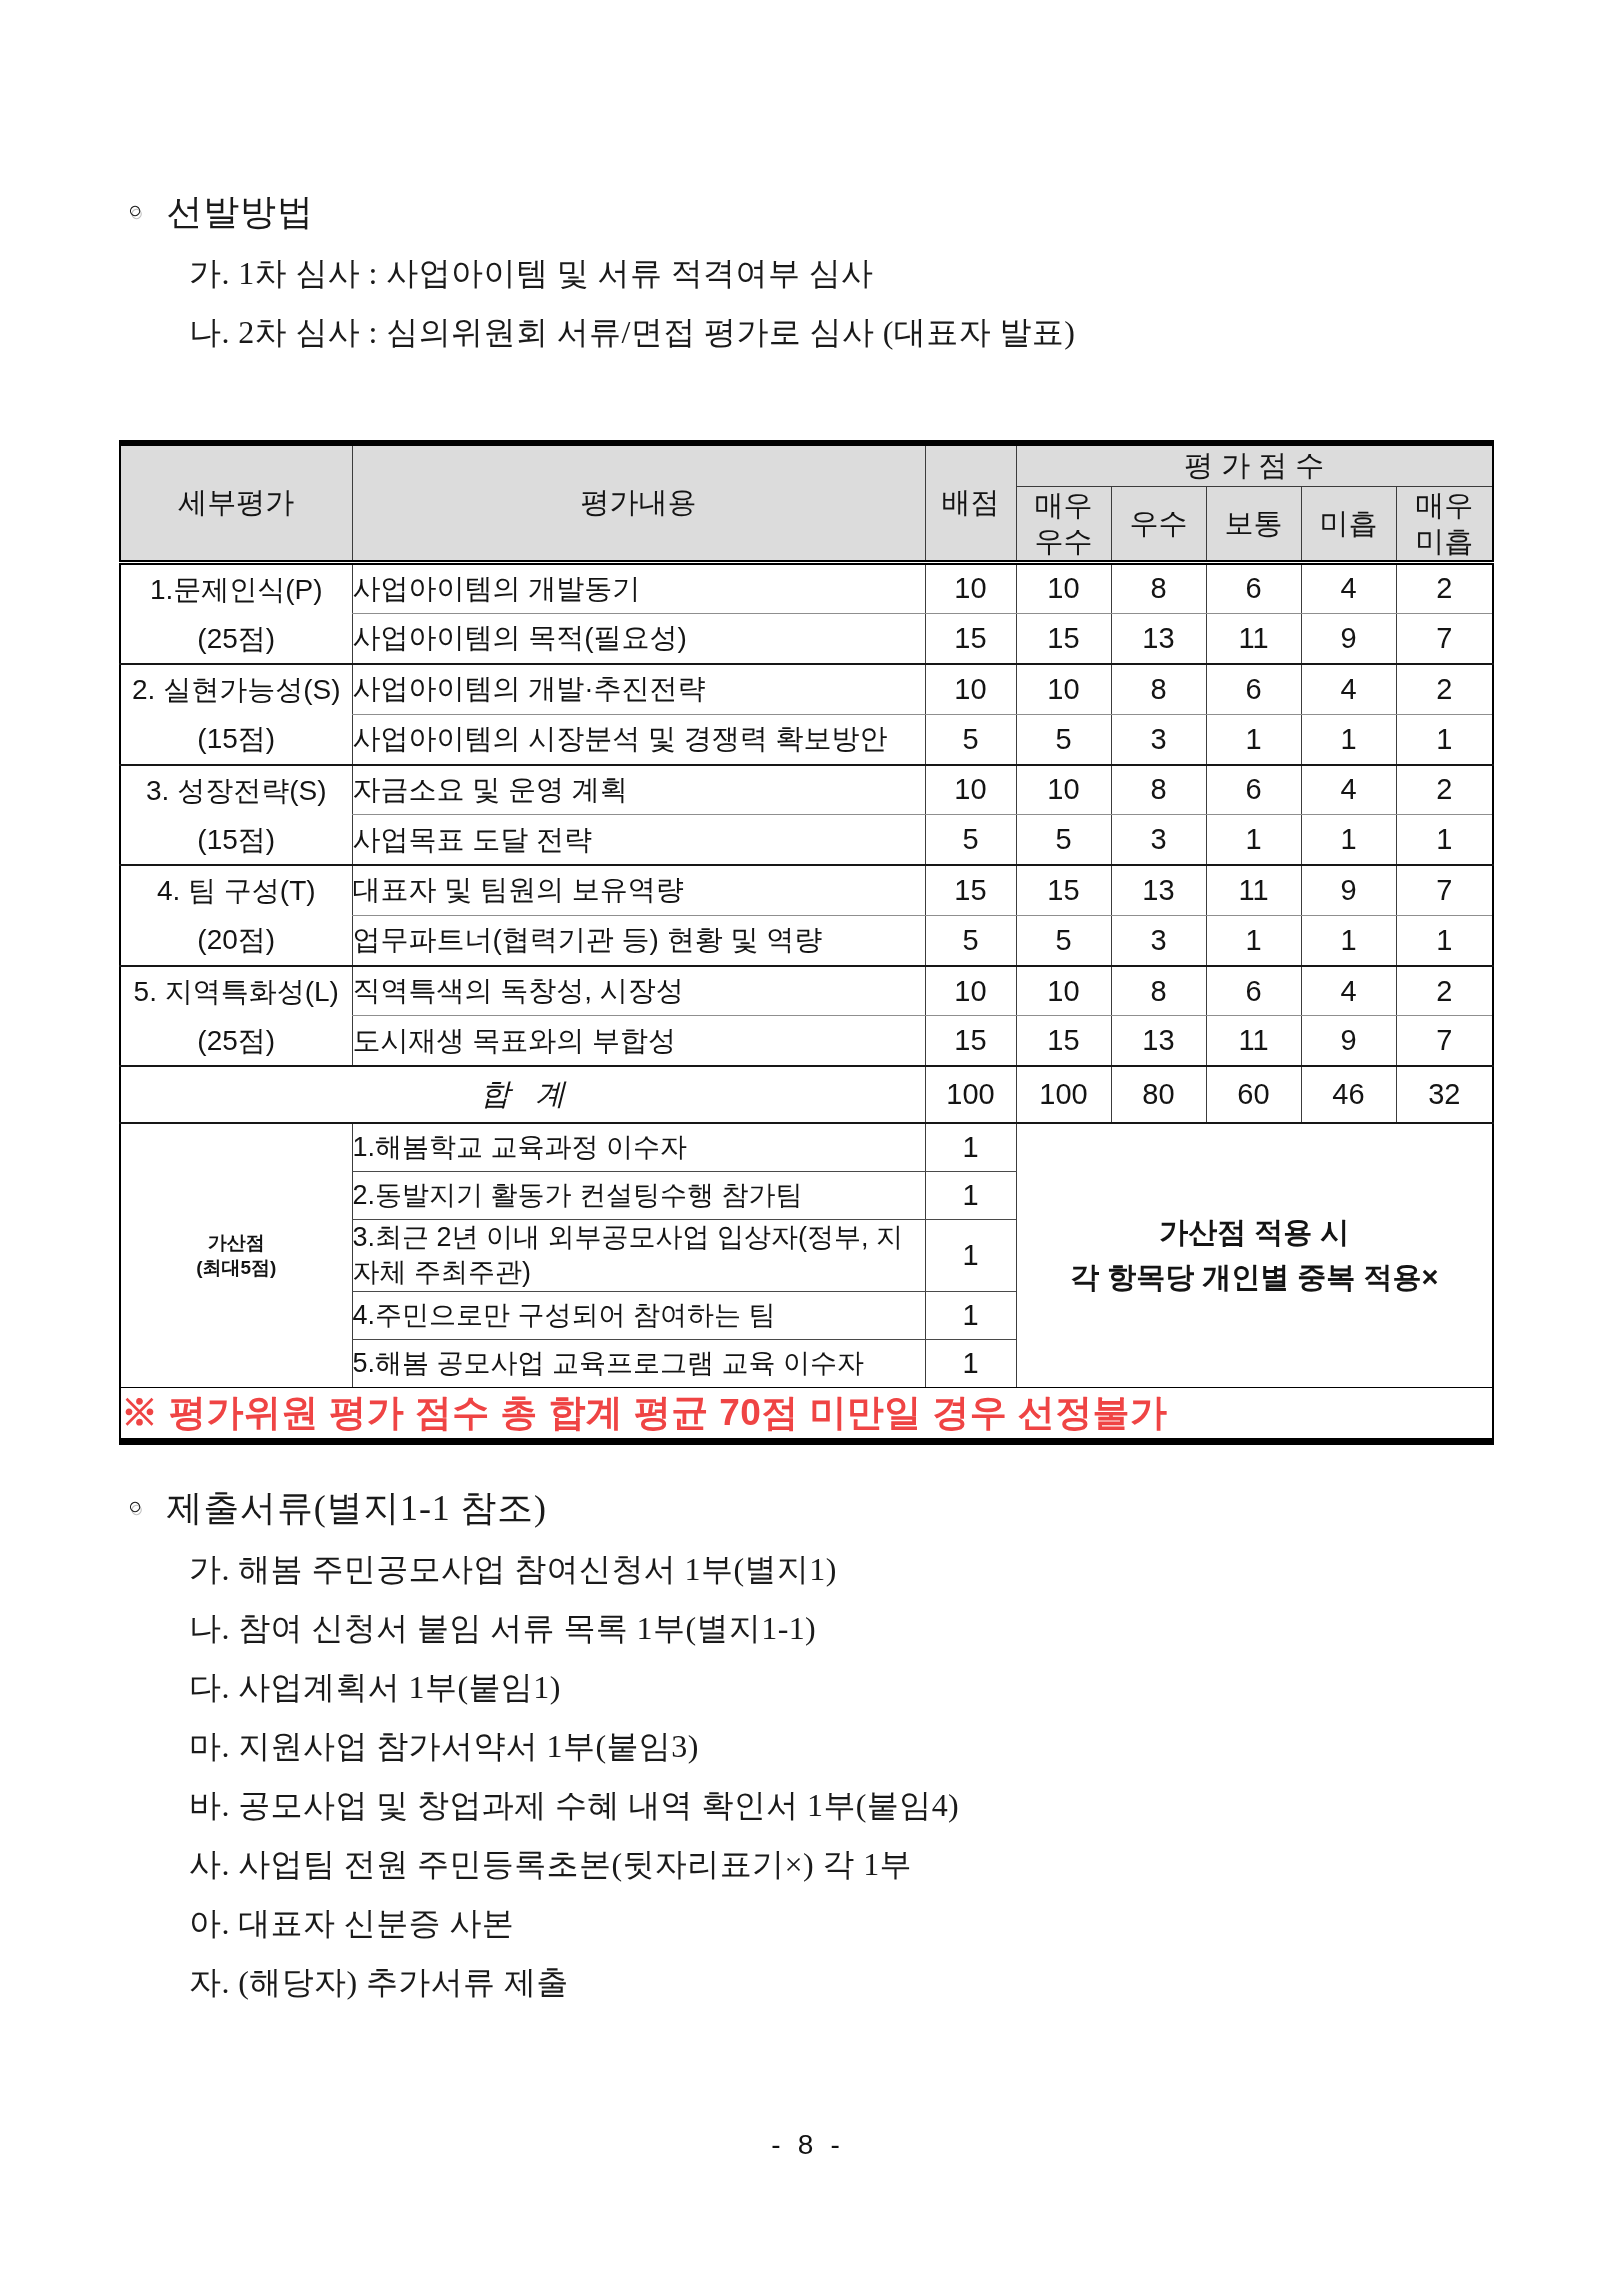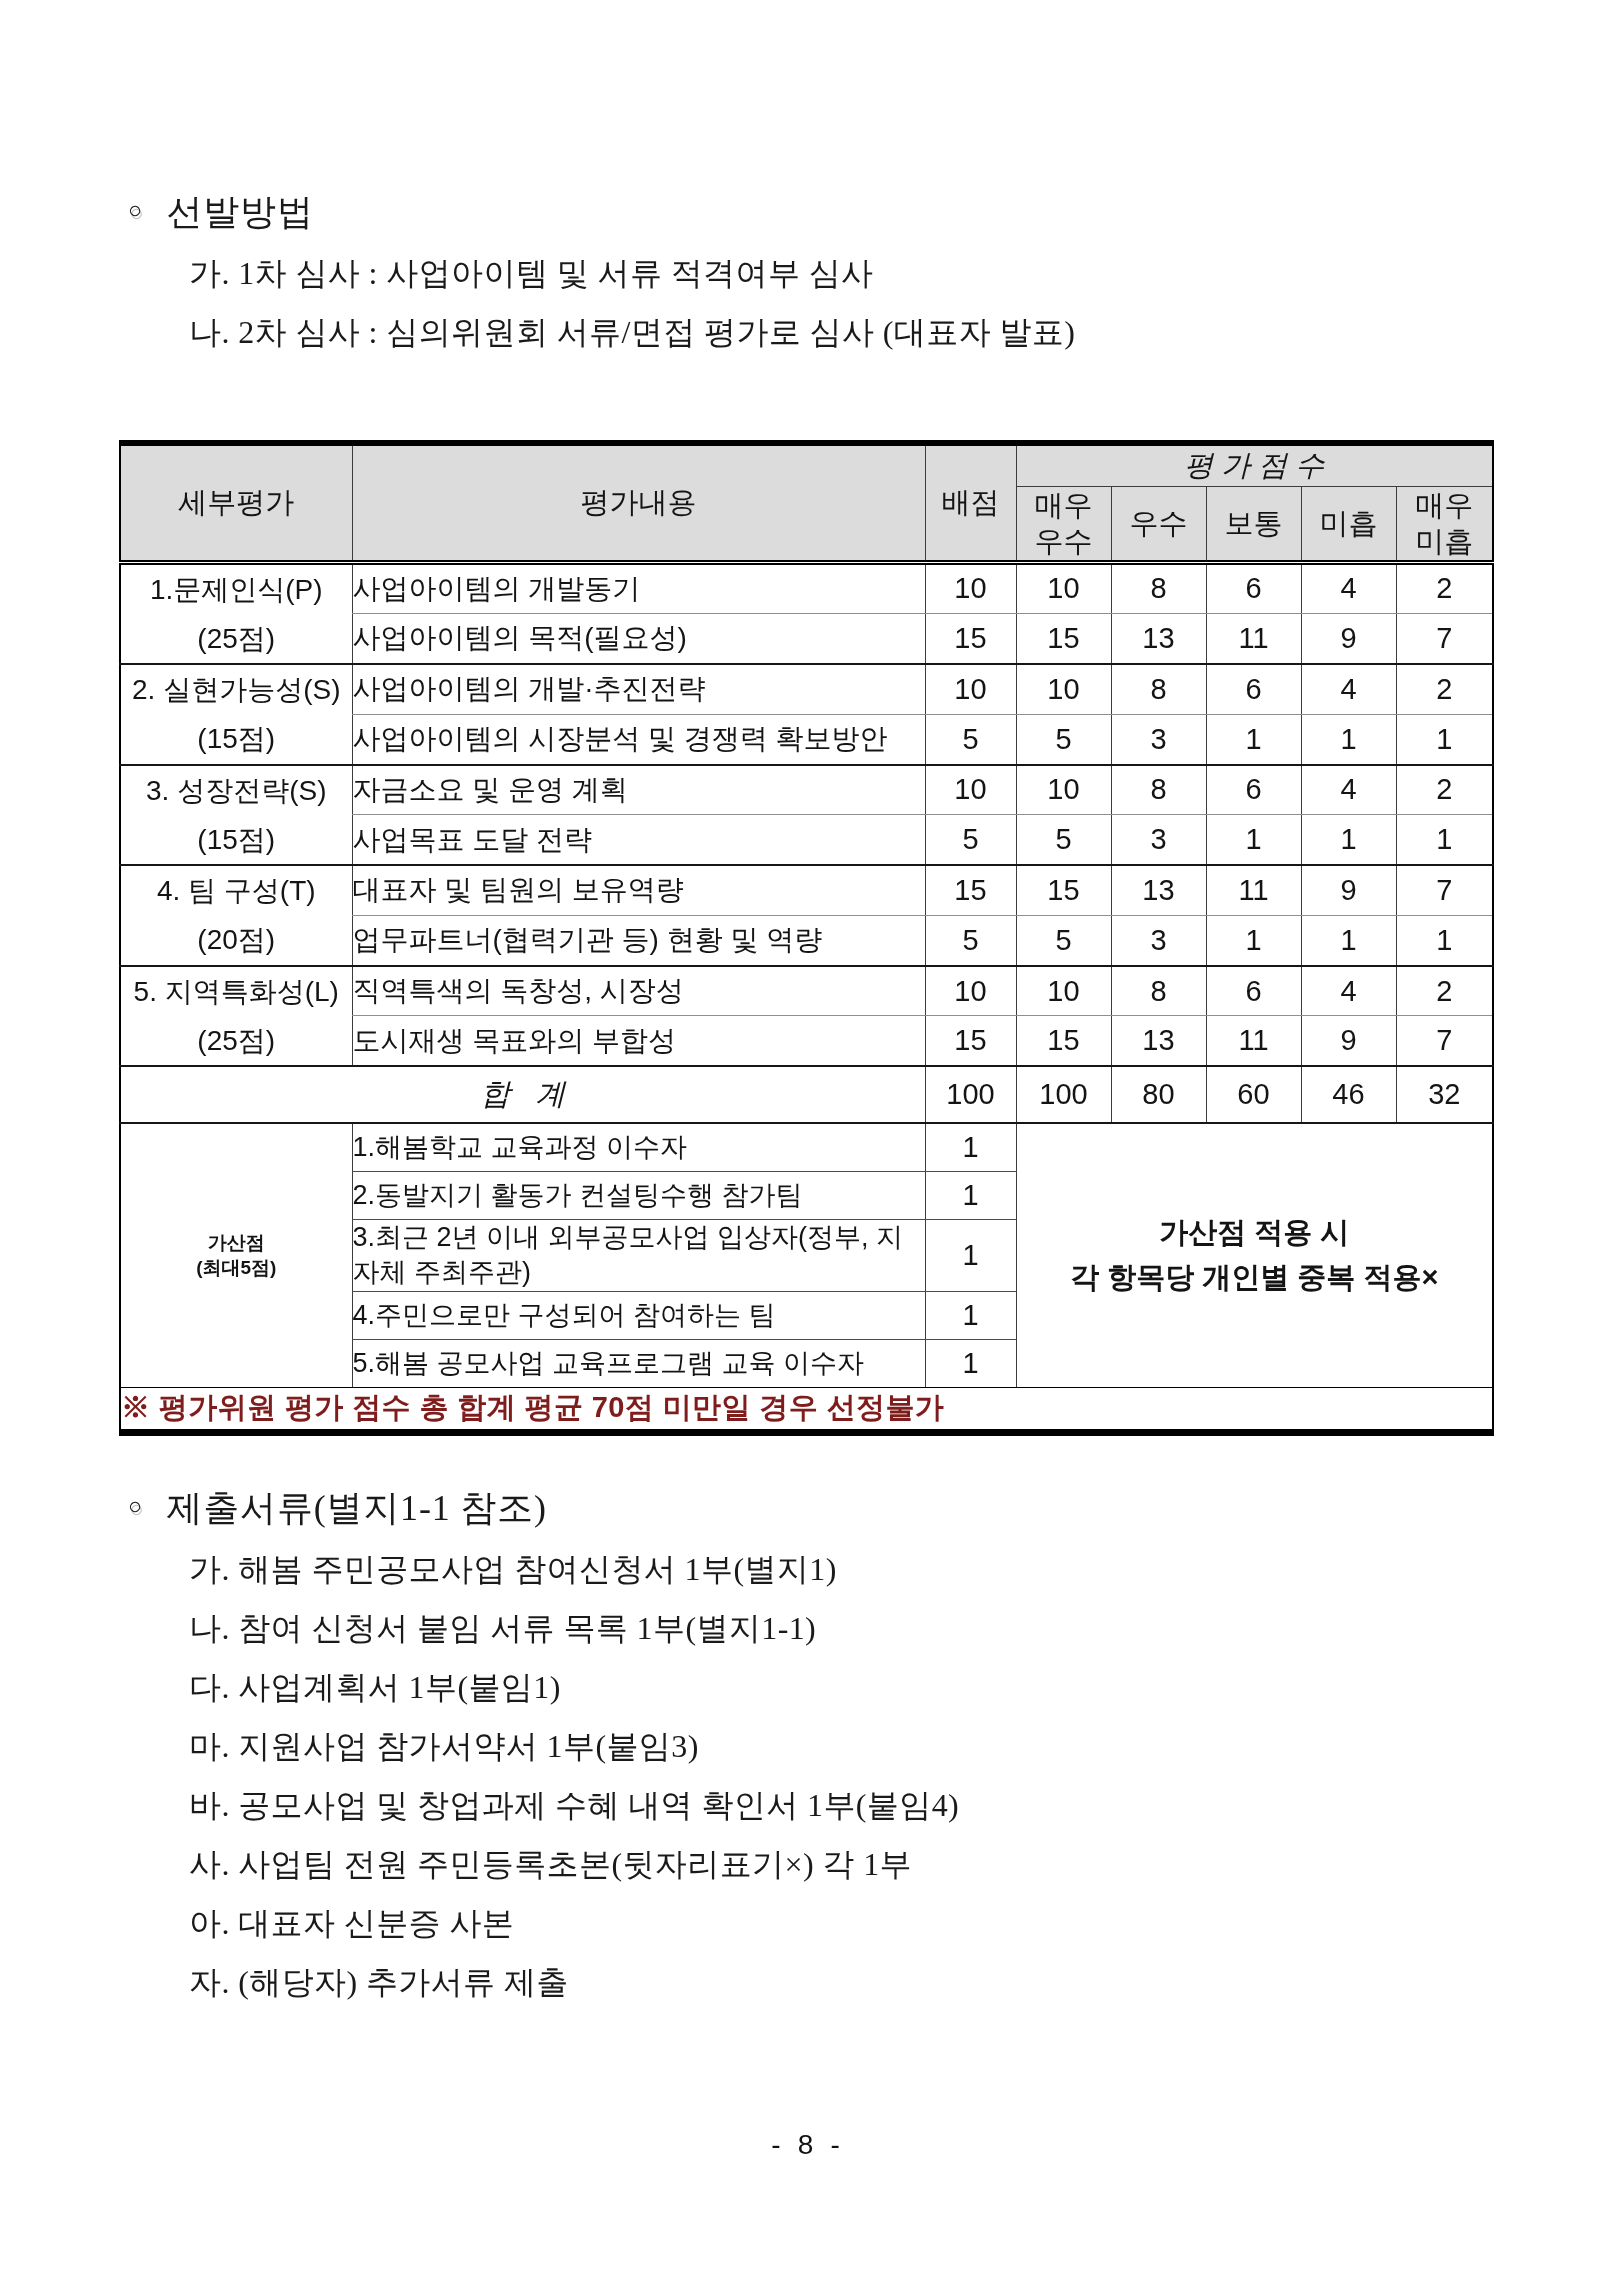--- a/index.html
+++ b/index.html
@@ -66,21 +66,21 @@
   }
   .rh1 { height: 36px; }
   .rh2 { height: 67px; }
   .rdata { height: 50px; margin-left: 44px; }
   .rtotal { height: 57px; }
   .rbonus { height: 48px; }
   .rbonus3 { height: 72px; }
   .rwarn { height: 45px; }
 
   td.hd { background: #dcdcdc; text-align: center; font-size: 29px; }
-  td.score-group { border-bottom: 1.6px solid #3c3c3c; font-style: italic; }
+  td.score-group { border-bottom: 1.6px solid #3c3c3c; }
   td.dbl { border-bottom: 5.5px double #000; }
   td.lvl { line-height: 1.25; white-space: pre-line; }
 
   td.grp {
     text-align: center;
     white-space: pre-line;
     line-height: 1.76;
     font-size: 28px;
   }
   td.ct { text-align: left; padding-left: 19px; padding-right: 7.8px; }
@@ -102,25 +102,25 @@
   }
   td.bonus-item { font-size: 27px; line-height: 1.3; }
   td.bonus-note {
     text-align: center;
     font-weight: bold;
     white-space: pre-line;
     line-height: 1.55;
     font-size: 29px;
   }
   td.warn {
-    color: #7f1d1d;
+    color: #ef4444;
     font-weight: bold;
     text-align: left;
     padding-left: 12.5px;
-    font-size: 29px;
+    font-size: 37px;
     letter-spacing: 0.4px;
     white-space: nowrap;
   }
 
   
   .footer {
     position: absolute;
     top: 2129px;
     left: 0;
     width: 100%;

